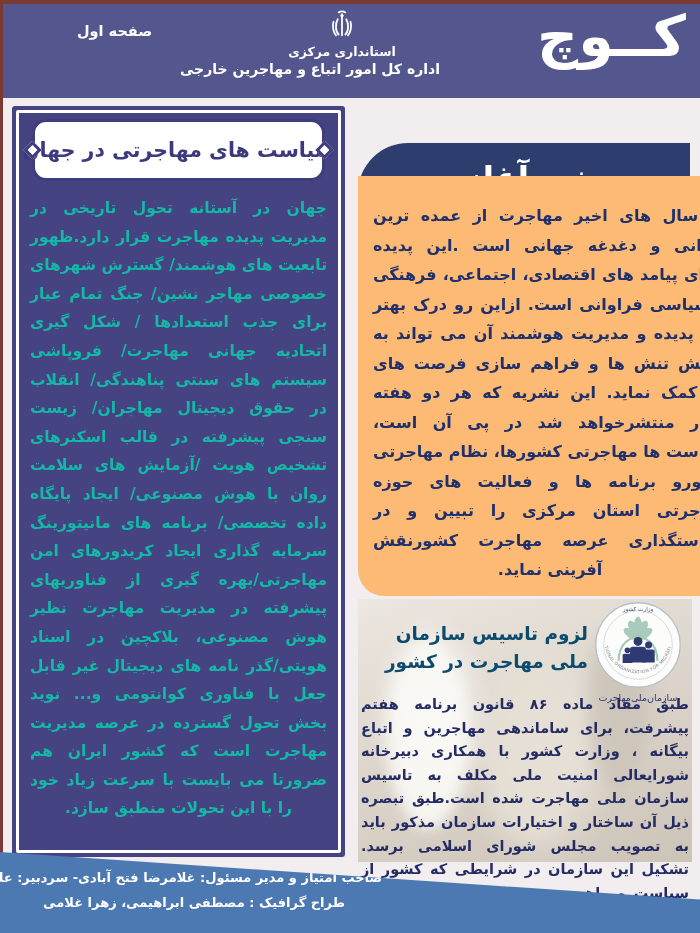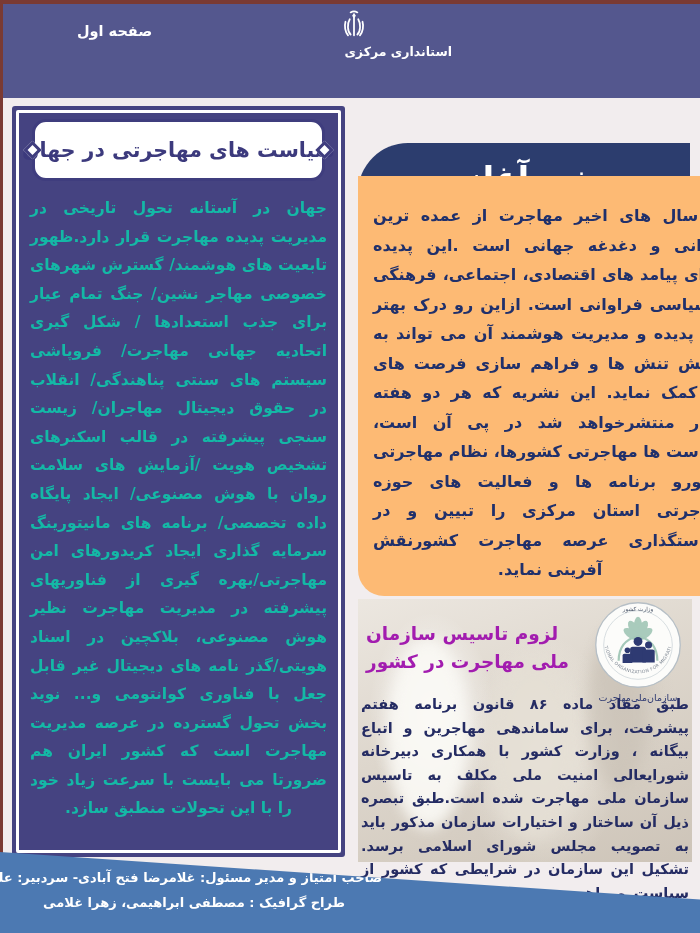--- a/index.html
+++ b/index.html
@@ -10,21 +10,21 @@
     font-family:"DejaVu Sans",sans-serif;
     direction:rtl;
   }
   .edge-top{position:absolute;top:0;left:0;right:0;height:4px;background:#7a3a33;z-index:6;}
   .edge-left{position:absolute;top:0;left:0;bottom:0;width:3px;background:#7a3a33;z-index:5;}
 
   
   .header{position:absolute;left:0;right:0;top:4px;height:94px;background:#54578e;z-index:4;}
   .masthead{position:absolute;top:0px;right:14px;font-size:57px;font-weight:bold;color:#ffffff;line-height:1.15;}
   .issue{position:absolute;top:69px;right:217px;font-size:12.5px;font-weight:bold;color:#f2e57c;white-space:nowrap;}
-  .gov{position:absolute;top:5px;left:256px;width:196px;color:#ffffff;}
+  .gov{position:absolute;top:5px;left:244px;width:196px;text-align:center;color:#ffffff;}
   .gov-emblem{display:block;margin:0 auto;}
   .gov-line1{font-size:12.5px;font-weight:bold;margin-top:1px;}
   .gov-line2{font-size:14px;font-weight:bold;margin-top:2px;white-space:nowrap;}
   .page-label{position:absolute;top:19px;left:58px;font-size:14.5px;font-weight:bold;color:#ffffff;margin-left:19px;}
 
   
   .left-art{position:absolute;left:12px;top:106px;width:333px;height:751px;background:#454381;border-radius:3px;z-index:3;}
   .left-art-frame{position:absolute;inset:4px;border:3px solid #ffffff;border-radius:2px;pointer-events:none;}
   .plaque{position:absolute;top:13px;left:20px;right:20px;height:62px;background:#ffffff;border:3px solid #3f3d7e;border-radius:14px;display:flex;align-items:center;justify-content:center;z-index:2;}
   .plaque .diamond{position:absolute;width:13px;height:13px;background:#ffffff;border:3px solid #3f3d7e;top:50%;}
@@ -57,21 +57,21 @@
       linear-gradient(160deg,#ece7e0 0%,#ddd6cc 45%,#cdc4b8 100%);
   }
   .photo-bg .blob{position:absolute;border-radius:50%;filter:blur(7px);}
   .blob1{left:30px;top:40px;width:80px;height:190px;background:rgba(250,248,244,0.9);}
   .blob2{left:130px;top:60px;width:90px;height:180px;background:rgba(228,222,212,0.85);}
   .blob3{left:230px;top:30px;width:60px;height:160px;background:rgba(200,192,180,0.6);}
   .logo-wrap{position:absolute;top:2px;right:6px;width:96px;text-align:center;z-index:3;}
   .logo-caption{font-size:9.5px;font-weight:normal;color:#2e3a72;margin-top:-1px;}
   .photo-title{
     position:absolute;top:21px;right:104px;left:8px;z-index:3;
-    text-align:left;font-size:18.5px;font-weight:bold;color:#a21caf;line-height:1.5;direction:rtl;
+    text-align:right;font-size:18.5px;font-weight:bold;color:#0c4a6e;line-height:1.5;direction:rtl;
   }
   .photo-body{
     position:absolute;top:94px;left:3px;right:3px;z-index:3;
     color:#252c63;font-weight:bold;font-size:14.5px;line-height:23.6px;
     text-align:justify;text-align-last:right;direction:rtl;
   }
 
   
   .ribbon{
     position:absolute;left:0;right:0;top:845px;height:88px;background:#4c79b2;
@@ -85,33 +85,35 @@
   .credits div{white-space:nowrap;}
 </style>
 </head>
 <body>
 
 <div class="page">
   <div class="edge-top"></div>
   <div class="edge-left"></div>
 
   <div class="header">
+    <div class="masthead">کــوچ</div>
     <div class="gov">
       <svg class="gov-emblem" width="34" height="34" viewBox="0 0 40 40">
         <g fill="none" stroke="#ffffff" stroke-width="2.1" stroke-linecap="round">
           <path d="M20 10 V31"></path>
           <path d="M15 12 C12 17 12 26 16 30"></path>
           <path d="M25 12 C28 17 28 26 24 30"></path>
           <path d="M10 15 C8.5 20 9.5 27 13 31"></path>
           <path d="M30 15 C31.5 20 30.5 27 27 31"></path>
           <path d="M16 4 Q20 1.5 24 4"></path>
         </g>
         <path d="M20 4.5 l2.2 3.4 -2.2 3.4 -2.2 -3.4 z" fill="#ffffff"></path>
       </svg>
       <div class="gov-line1">استانداری مرکزی</div>
+      <div class="gov-line2">اداره کل امور اتباع و مهاجرین خارجی</div>
     </div>
     <div class="page-label">صفحه اول</div>
   </div>
 
   <div class="left-art">
     <div class="left-art-frame"></div>
     <div class="plaque">
       <span class="diamond d-left"></span>
       <span class="diamond d-right"></span>
       <span class="plaque-text">سیاست های مهاجرتی در جهان</span>

